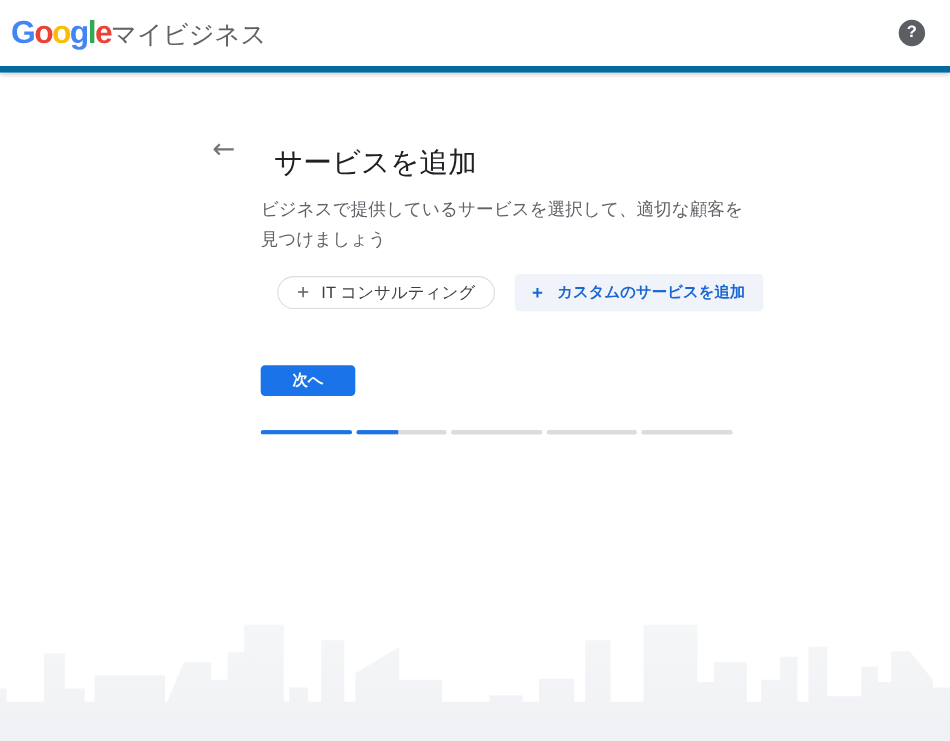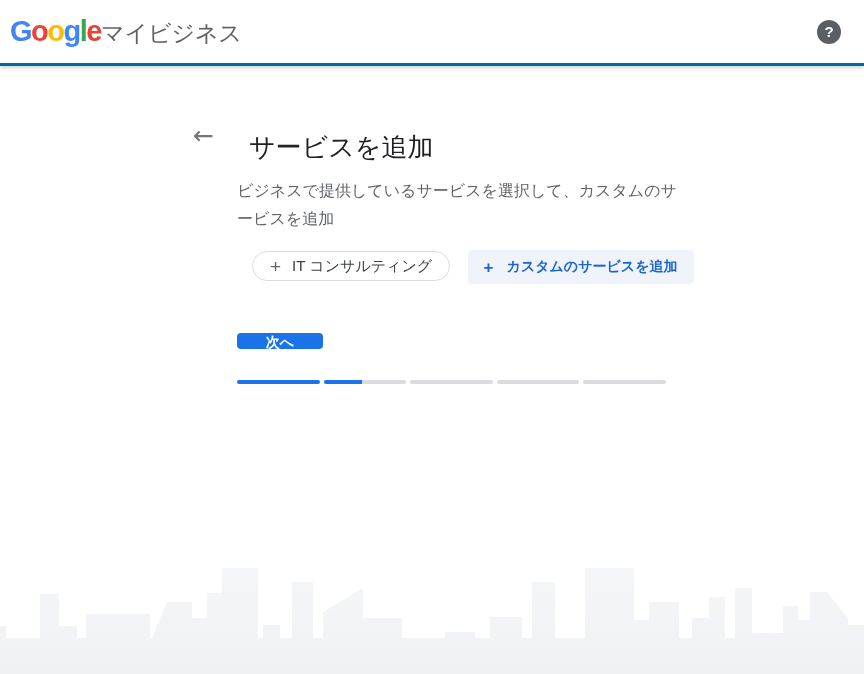--- a/index.html
+++ b/index.html
@@ -17,21 +17,21 @@
   body{
     width:864px;height:674px;overflow:hidden;position:relative;
     background:#fff;
     font-family:"Liberation Sans","DejaVu Sans",sans-serif;
   }
   .app-header{
     position:relative;z-index:2;
     height:66px;background:#fff;
     display:flex;align-items:center;
     padding:0 23px 0 10px;
-    border-bottom:3px solid #0369a1;
+    border-bottom:6px solid #0369a1;
     box-shadow:0 2px 4px rgba(0,0,0,0.18);
   }
   .logo{display:flex;align-items:baseline;cursor:default;}
   .logo-letters{font-size:29px;font-weight:bold;letter-spacing:-1.5px;line-height:1;}
   .product{color:var(--header-gray);font-size:23px;line-height:1;}
   .help-btn{
     margin-left:auto;width:24px;height:24px;border-radius:50%;
     background:#5b5f63;color:#fff;border:none;cursor:pointer;
     font-size:15px;font-weight:bold;line-height:24px;text-align:center;
     display:flex;align-items:center;justify-content:center;padding:0;
@@ -63,21 +63,21 @@
   }
   .custom-link{
     display:inline-flex;align-items:center;gap:13px;
     margin:14px 0 0 13px;padding:0 16px;height:34px;
     border:none;border-radius:4px;background:var(--link-bg);
     color:var(--link-blue);font-size:14px;font-weight:bold;cursor:pointer;
     font-family:"Liberation Sans","DejaVu Sans",sans-serif;
   }
   .link-plus{font-size:17px;font-weight:bold;line-height:1;}
   .next-btn{
-    display:block;margin-top:49px;width:86px;height:16px;
+    display:block;margin-top:49px;width:86px;height:28px;
     border:none;border-radius:4px;background:var(--accent-blue);
     color:#fff;font-size:14px;font-weight:bold;cursor:pointer;
     font-family:"Liberation Sans","DejaVu Sans",sans-serif;
   }
   .progress{display:flex;gap:4px;margin-top:31px;width:429px;}
   .seg{flex:1;height:4px;background:var(--track-gray);border-radius:2px;overflow:hidden;}
   .seg-fill{height:100%;background:var(--accent-blue);}
   .skyline{position:absolute;left:0;bottom:0;width:864px;height:120px;display:block;z-index:0;}
 </style>
 </head>
@@ -89,21 +89,21 @@
     <span class="product">マイビジネス</span>
   </div>
   <button class="help-btn">
     <span>?</span>
   </button>
 </header>
 
 <main>
   <button class="back-btn">←</button>
   <h1 class="page-title">サービスを追加</h1>
-  <p class="subtitle">ビジネスで提供しているサービスを選択して、カスタムのサービスを追加</p>
+  <p class="subtitle">ビジネスで提供しているサービスを選択して、適切な顧客を見つけましょう</p>
 
   <button class="chip">
     <span class="chip-plus">+</span>
     <span>IT コンサルティング</span>
   </button>
 
 
   <button class="custom-link">
     <span class="link-plus">+</span>
     <span>カスタムのサービスを追加</span>

